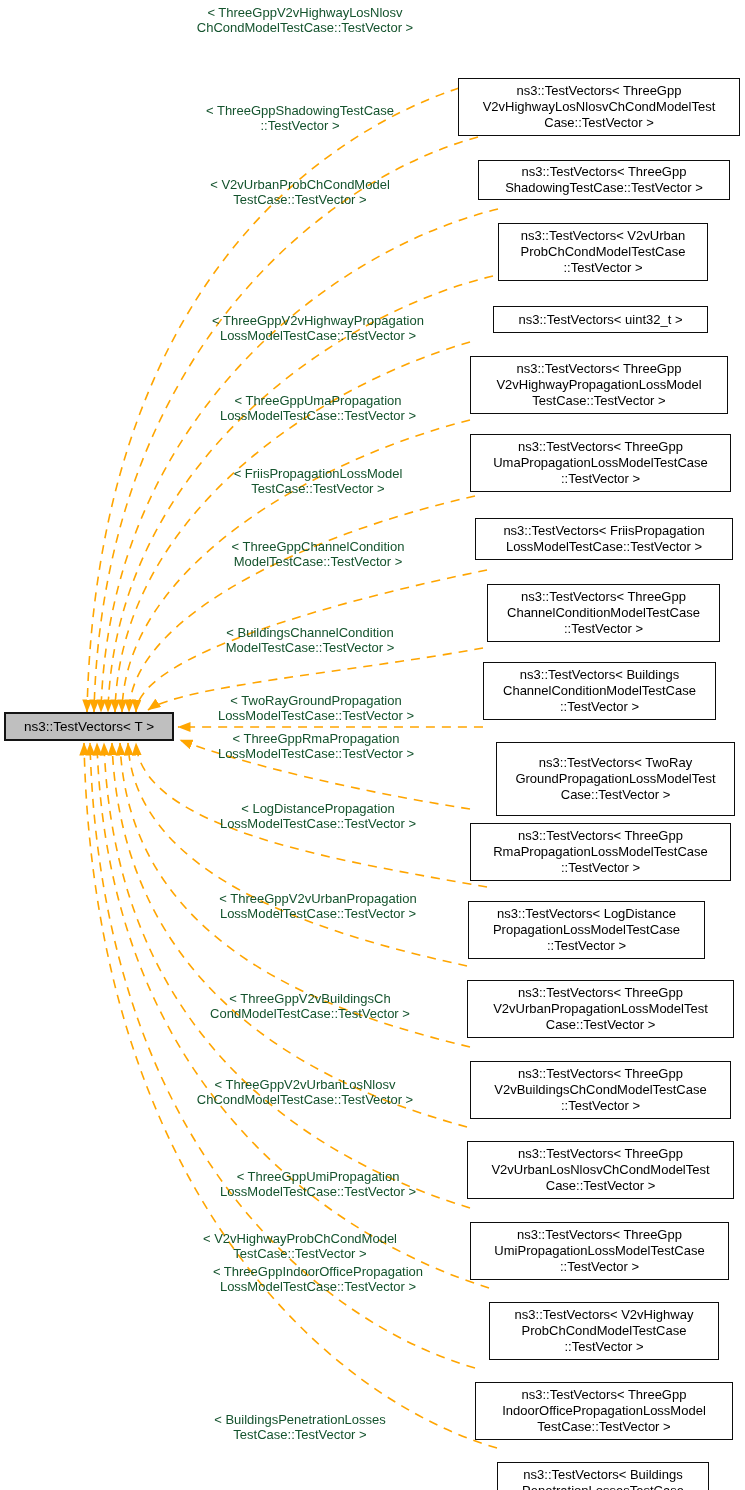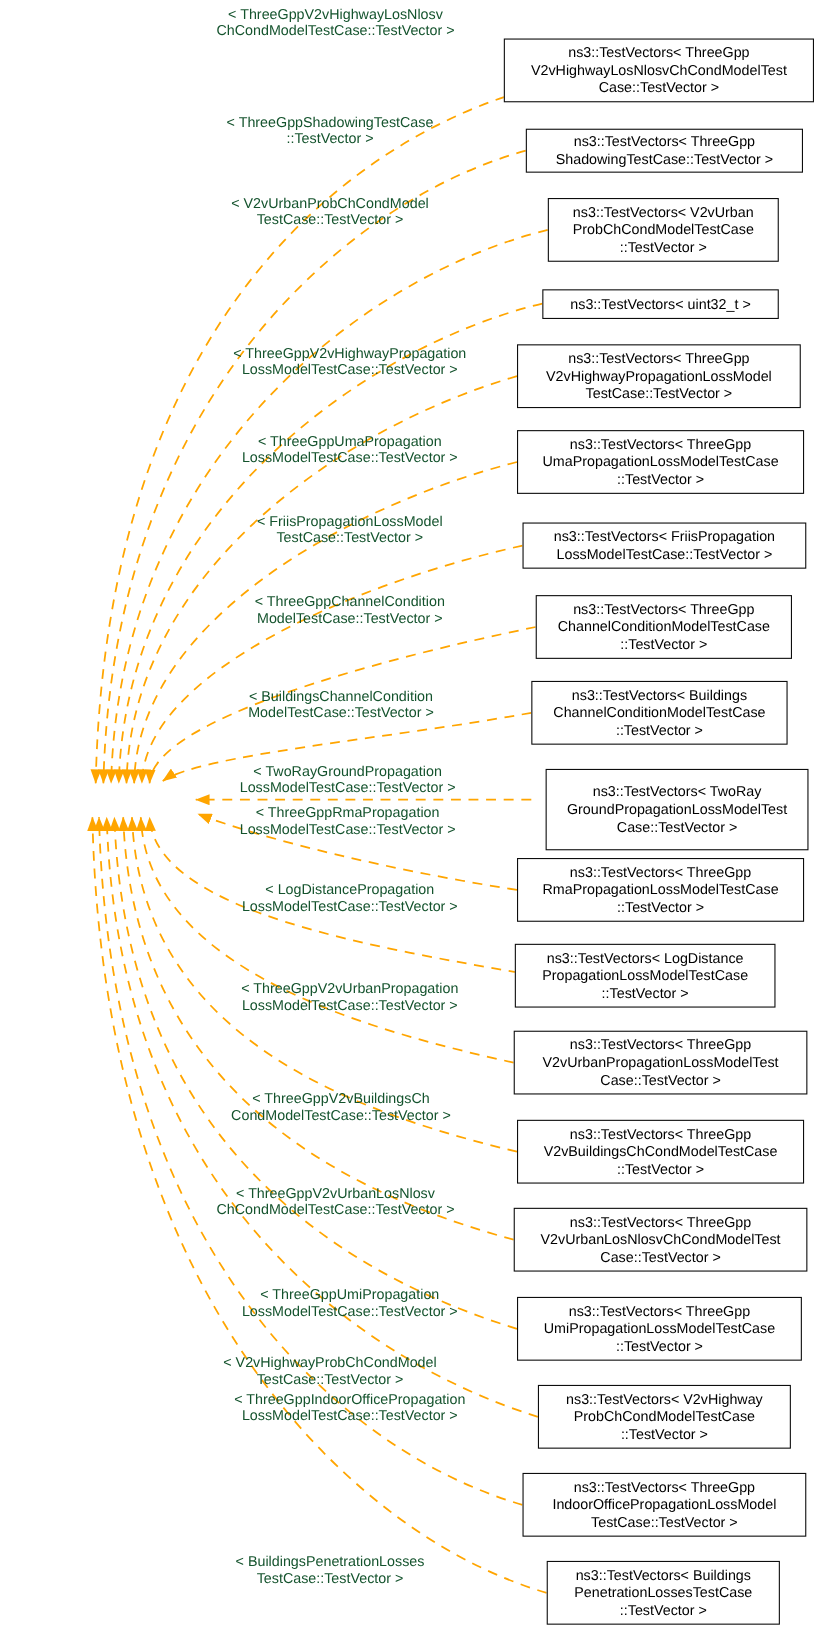--- a/index.html
+++ b/index.html
@@ -27,20 +27,21 @@
     background:#ffffff;
     border:1.5px solid #0d0d0d;
     display:flex;
     align-items:center;
     justify-content:center;
     text-align:center;
     font-size:13px;
     line-height:16px;
     white-space:pre-line;
     padding:2px 4px;
+    margin-top:43px;
   }
   .srcnode{
     position:absolute;
     box-sizing:border-box;
     background:#bfbfbf;
     border:2px solid #141414;
     display:flex;
     align-items:center;
     justify-content:center;
     text-align:center;
@@ -166,14 +167,15 @@
   <div class="ibox" style="left:489px;top:1259px;width:230px;height:58px">ns3::TestVectors&lt; V2vHighway
 ProbChCondModelTestCase
 ::TestVector &gt;</div>
   <div class="ibox" style="left:475px;top:1339px;width:258px;height:58px">ns3::TestVectors&lt; ThreeGpp
 IndoorOfficePropagationLossModel
 TestCase::TestVector &gt;</div>
   <div class="ibox" style="left:497px;top:1419px;width:212px;height:58px">ns3::TestVectors&lt; Buildings
 PenetrationLossesTestCase
 ::TestVector &gt;</div>
 
+  <div class="srcnode" style="left:4px;top:712px;width:170px;height:29px">ns3::TestVectors&lt; T &gt;</div>
 
 </div>
 
 </body></html>

